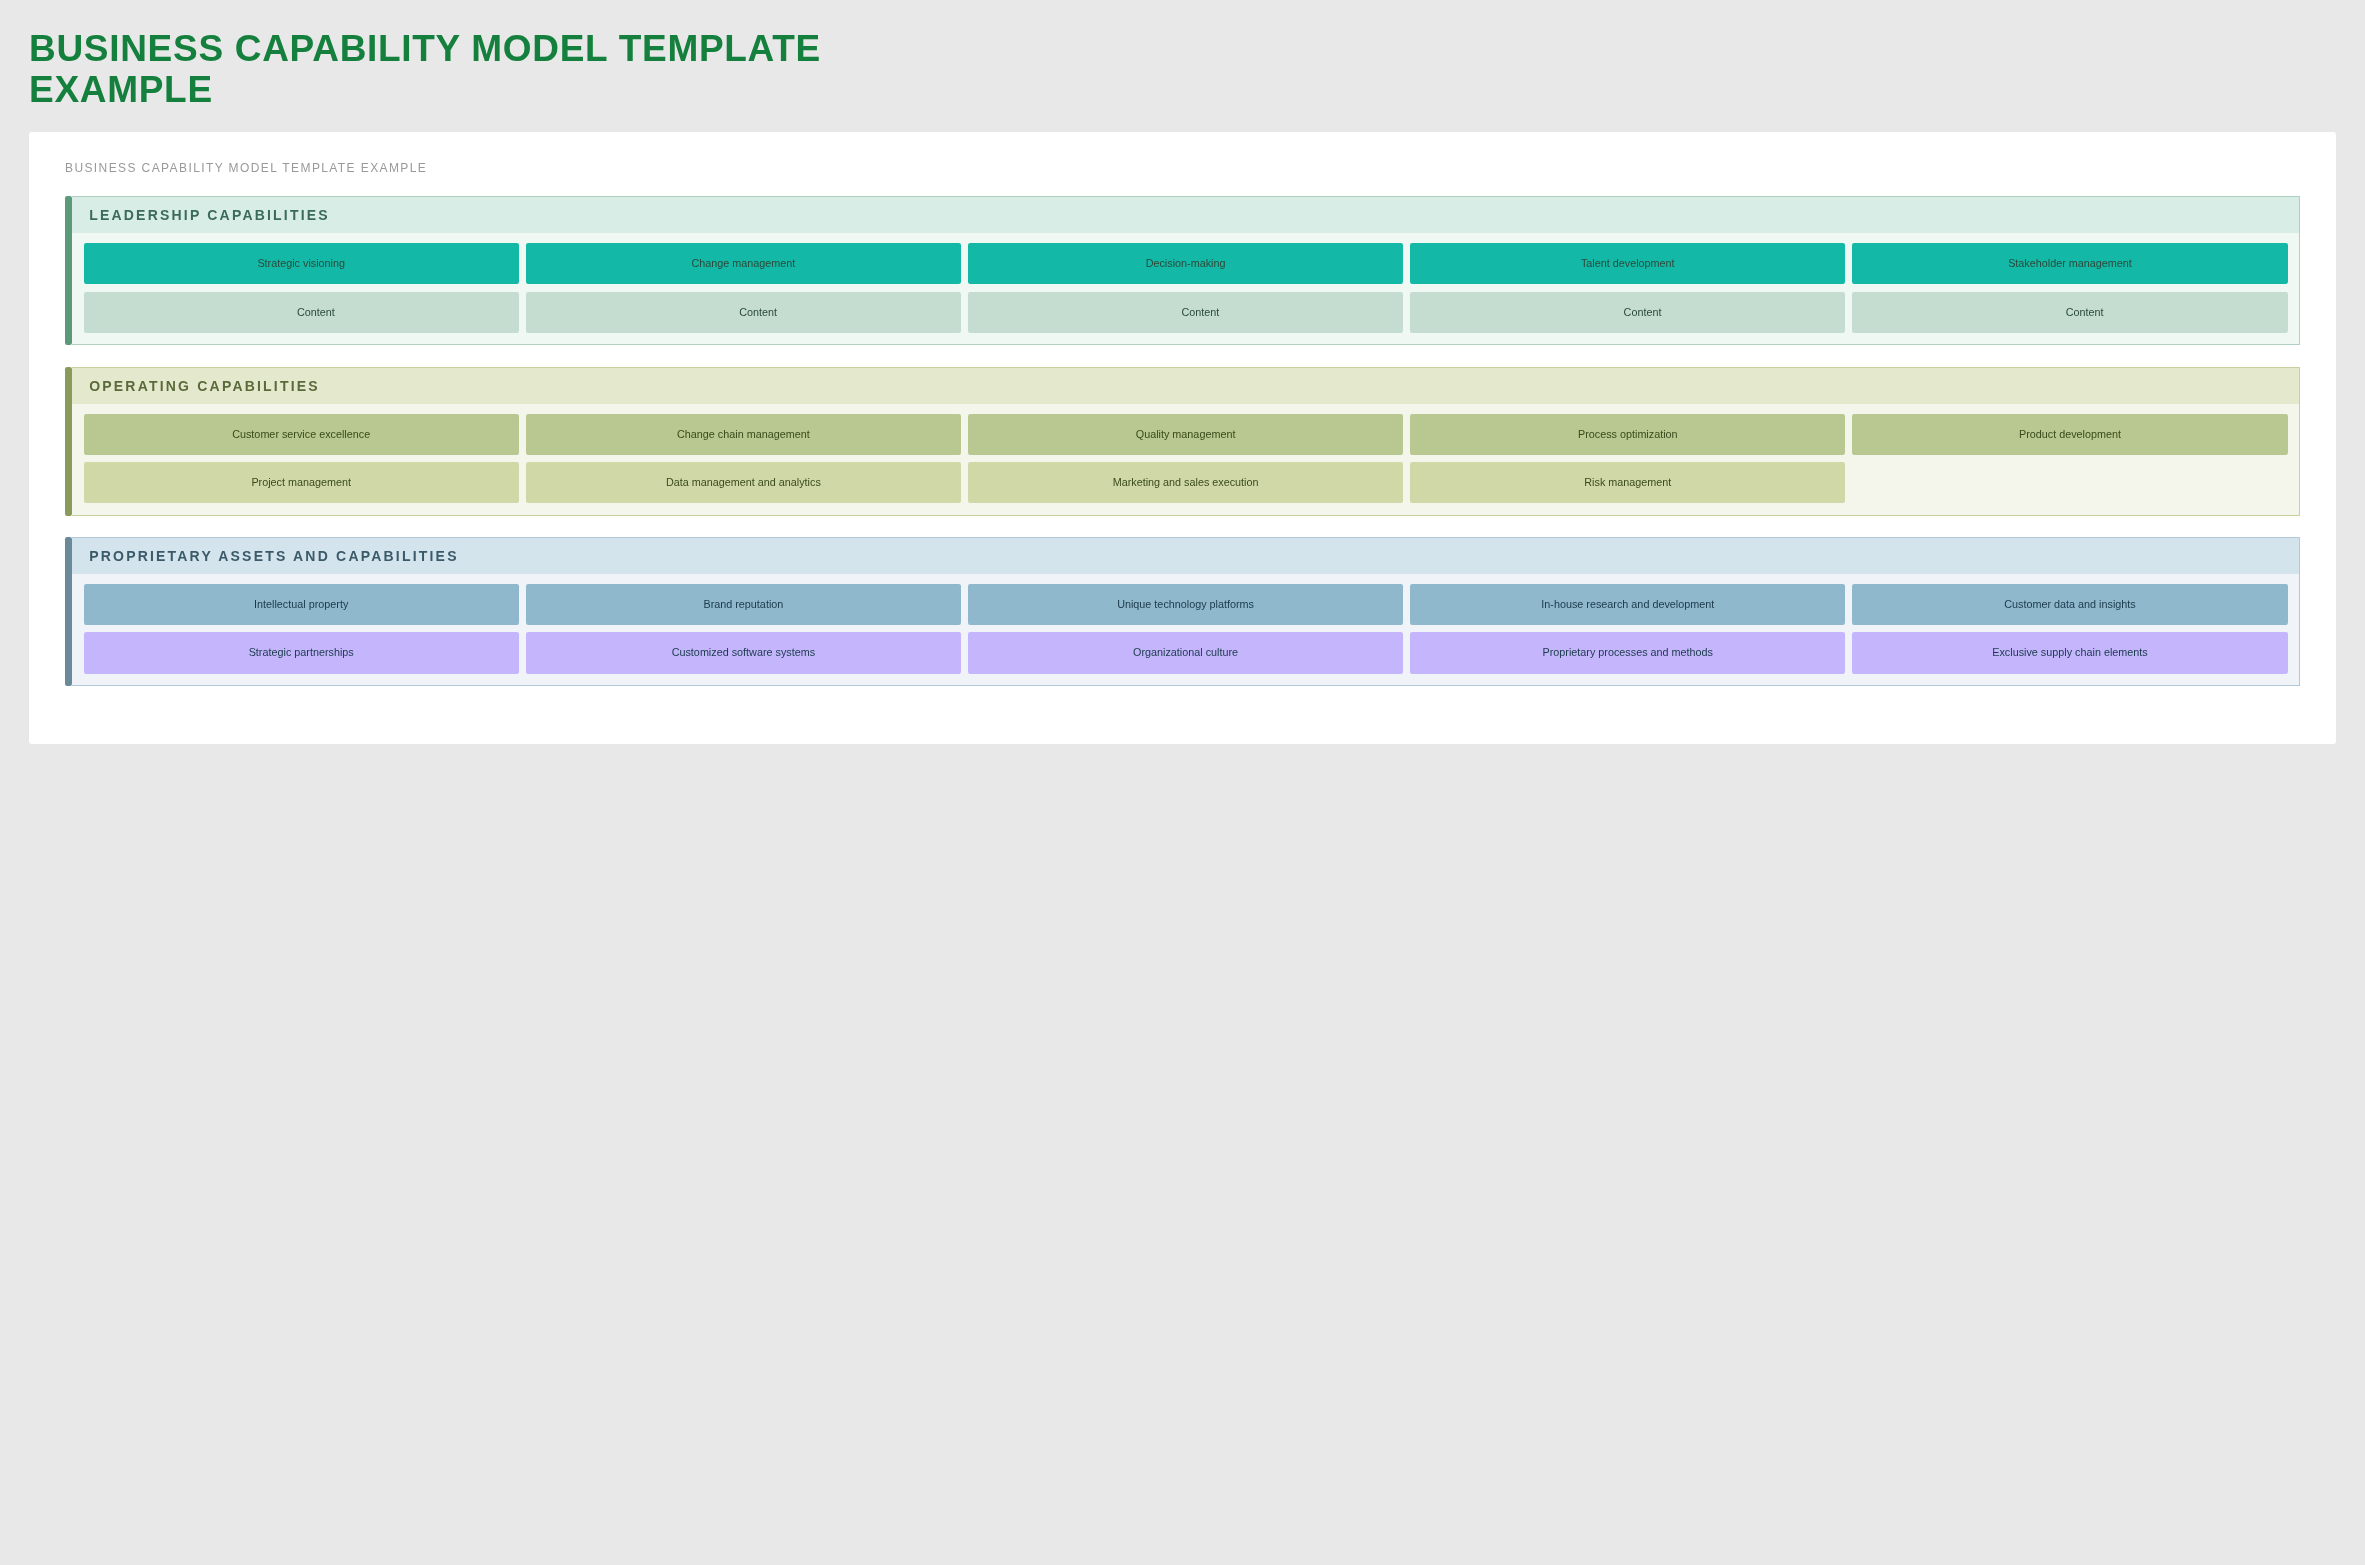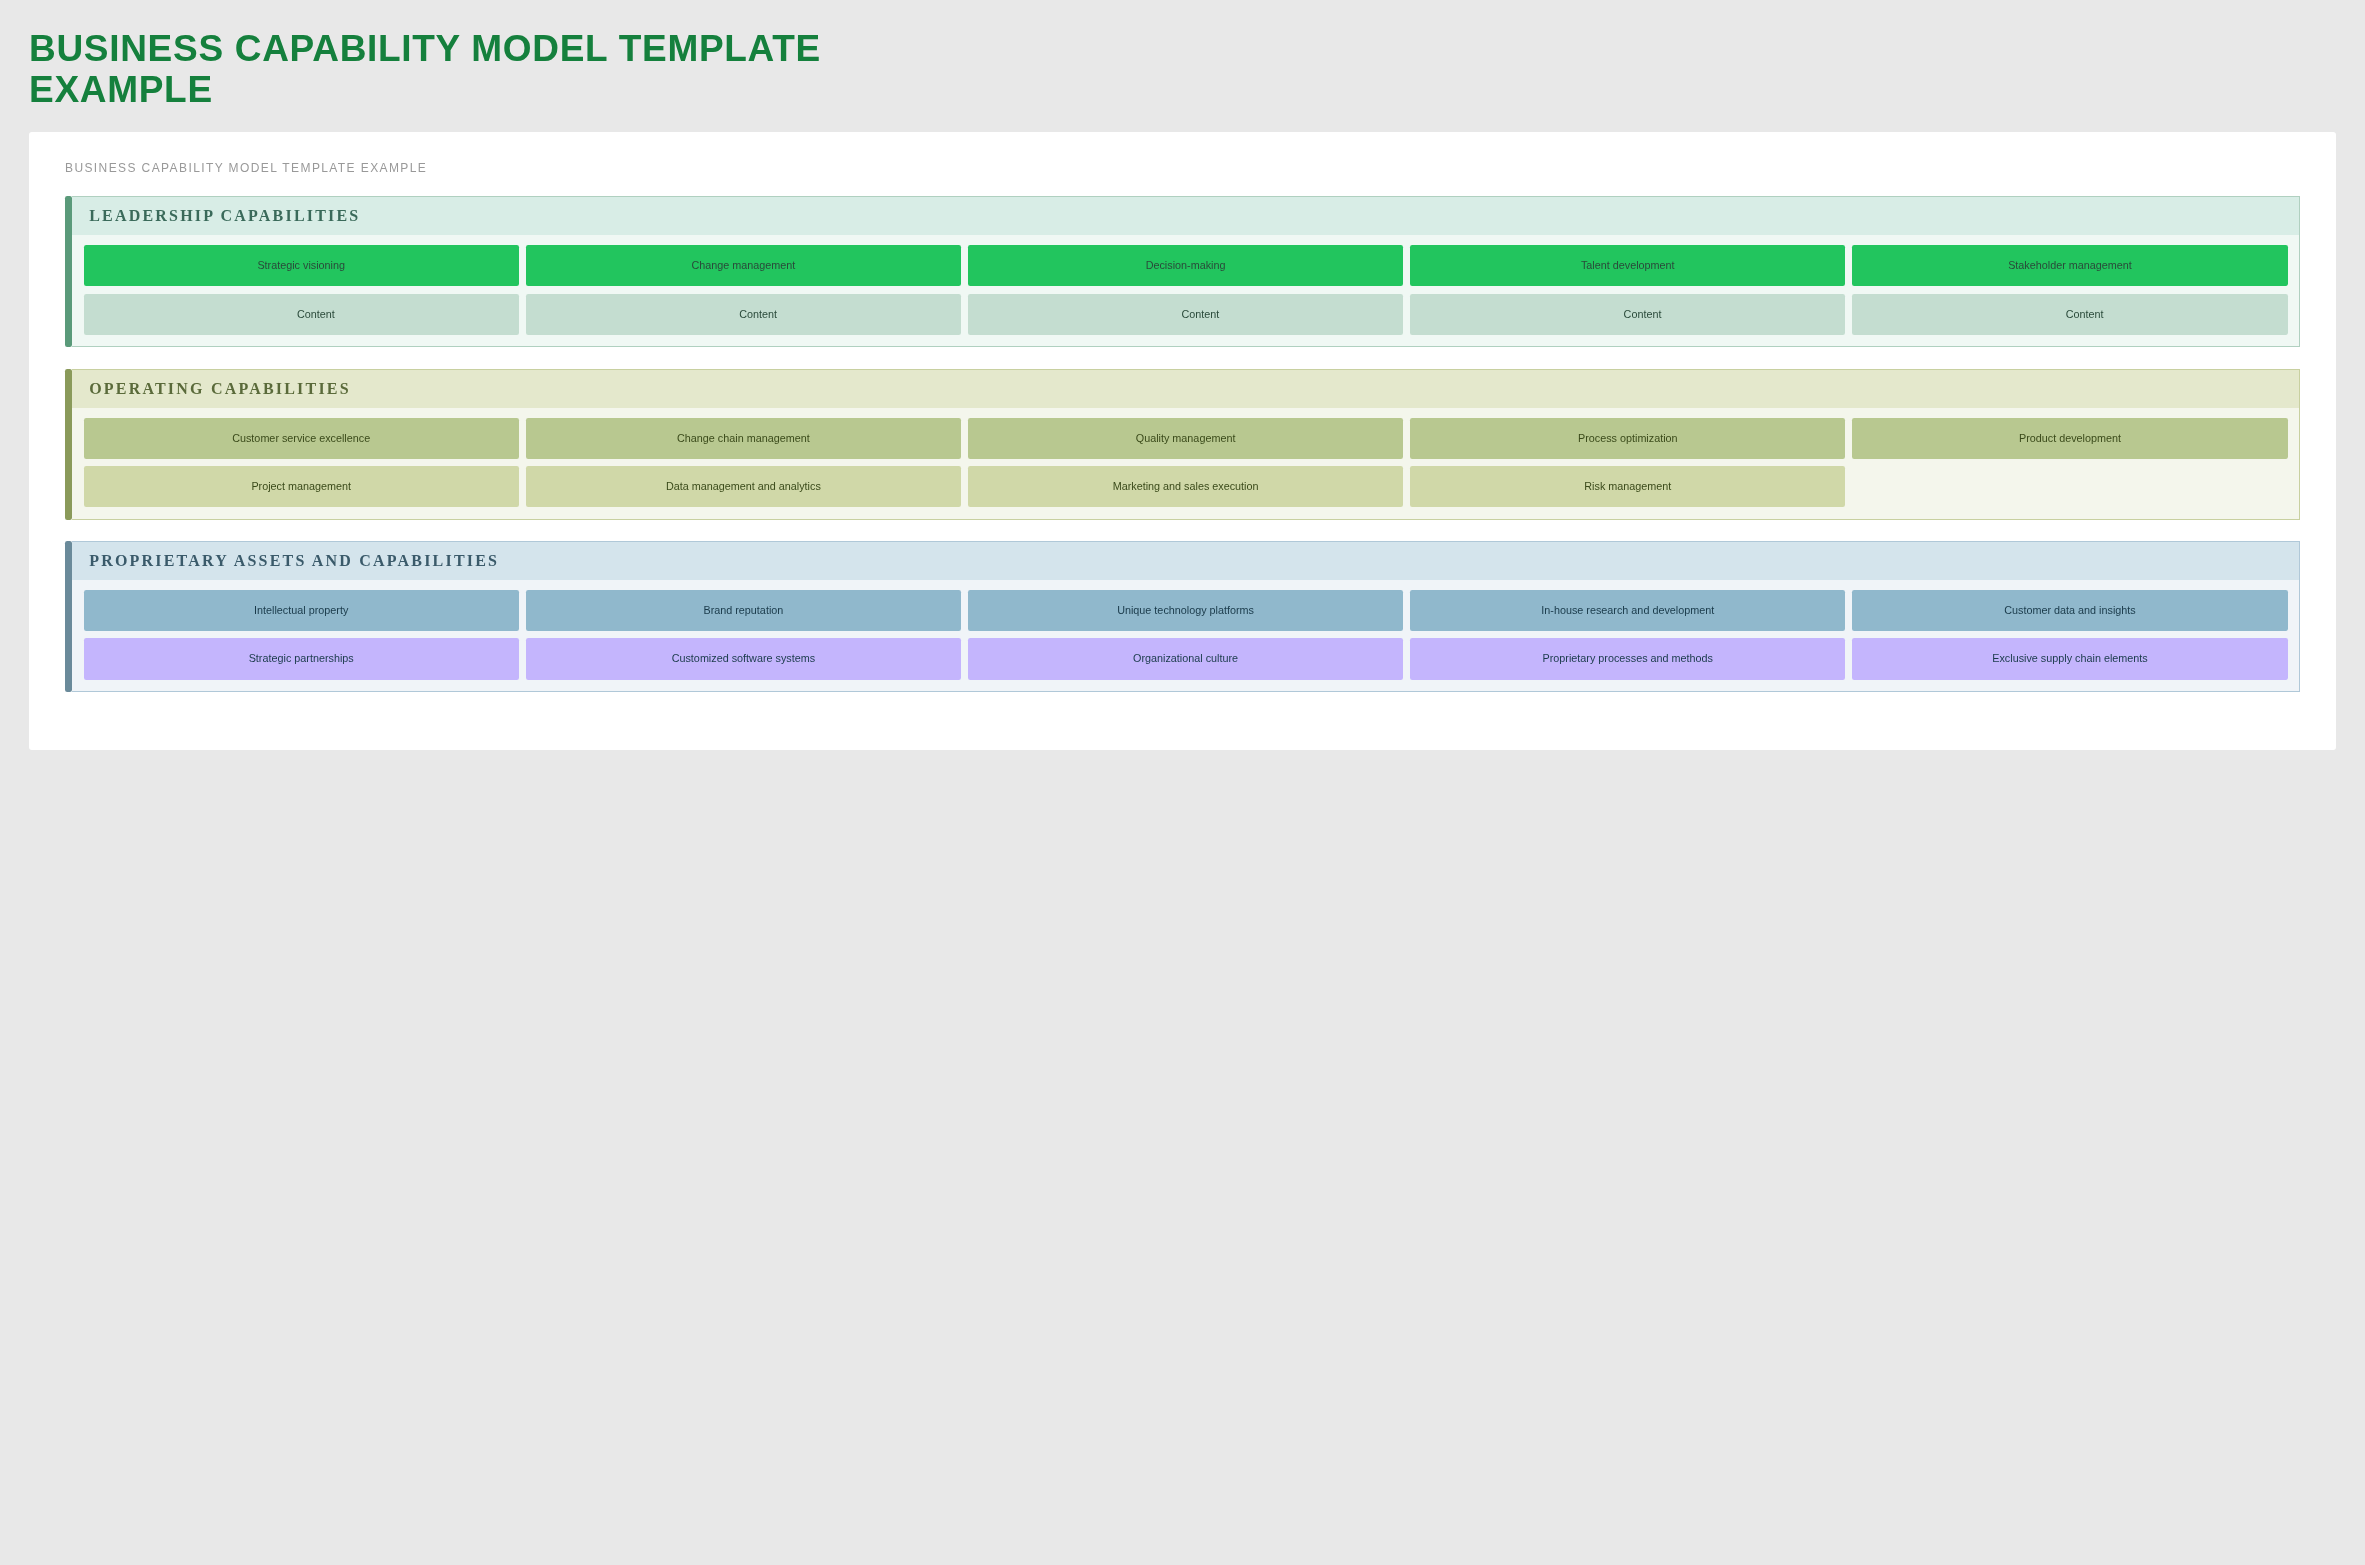--- a/index.html
+++ b/index.html
@@ -50,25 +50,24 @@
       flex: 1;
       border: 1.1px solid #d0d8d0;
       border-left: none;
     }
     .section-body.green { border-color: #b0d0c0; background: #f0f8f4; }
     .section-body.olive { border-color: #c8d0a0; background: #f4f6ec; }
     .section-body.blue-gray { border-color: #b0c8d8; background: #f0f4f8; }
 
     .section-header {
       padding: 10px 14.3px 10px 17px;
-      font-size: 16px;
+      font-size: 14px;
       font-weight: 700;
       letter-spacing: 2.2px;
       text-transform: uppercase;
-      font-family: Liberation Serif, serif;
     }
     .section-header.green { color: #3a6a5a; background: #d8ede6; }
     .section-header.olive { color: #5a6a3a; background: #e4e8cc; }
     .section-header.blue-gray { color: #3a5a6a; background: #d4e4ec; }
 
     .grid-container {
       padding: 10px 11.5px 11.5px 11.5px;
     }
     .grid-row {
       display: grid;
@@ -81,21 +80,21 @@
       padding: 13px 8.6px;
       text-align: center;
       font-size: 10.8px;
       line-height: 1.4;
       border-radius: 2.2px;
       display: flex;
       align-items: center;
       justify-content: center;
     }
     .cell-green-dark {
-      background: #22c55e;
+      background: #14b8a6;
       color: #2a4a3a;
     }
     .cell-green-light {
       background: #c4ddd0;
       color: #2a4a3a;
       padding-left: 38px;
     }
     .cell-olive-dark {
       background: #b8c890;
       color: #3a4a1a;

